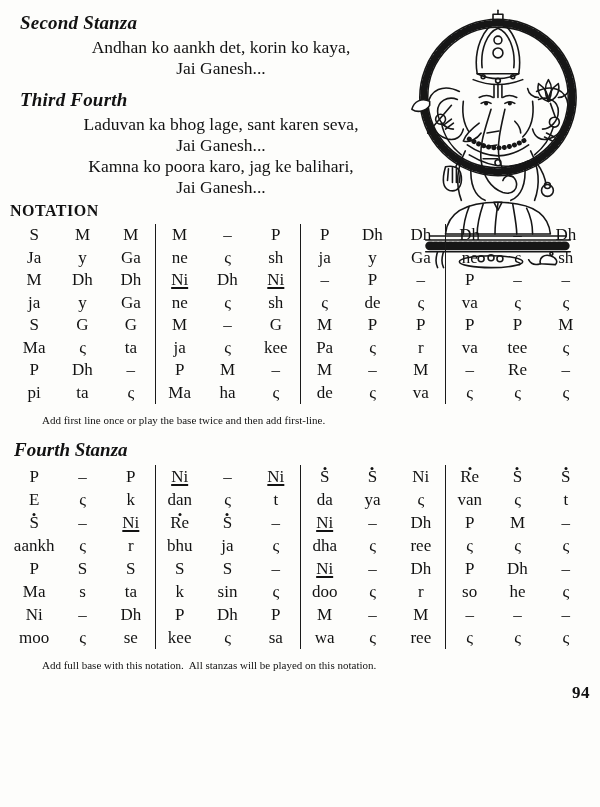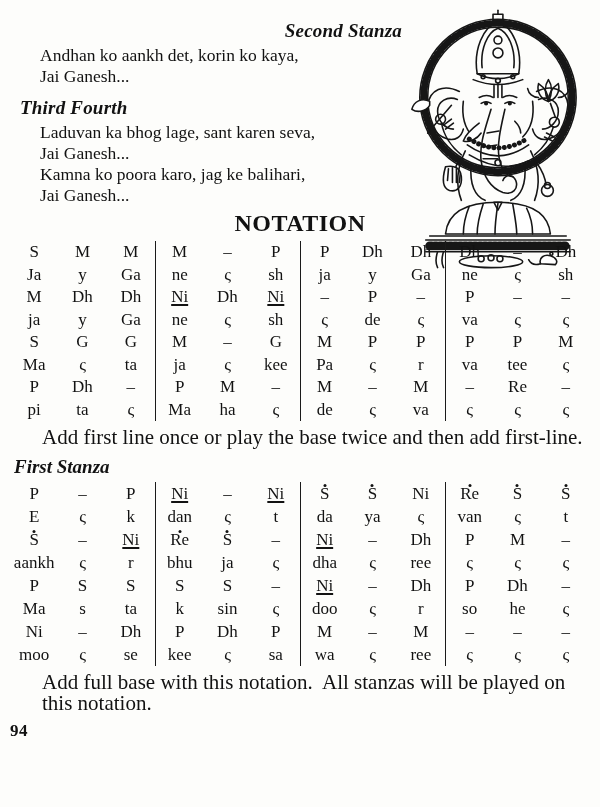--- a/index.html
+++ b/index.html
@@ -12,49 +12,49 @@
     overflow: hidden;
   }
   .page { position: relative; width: 600px; height: 807px; padding: 12px 10px 0 10px; }
 
   
   .stanzas { width: 392px; }
   .stanza-title {
     font-size: 19px; font-weight: bold; font-style: italic;
     margin: 10px 0 3px 10px; letter-spacing: .2px;
   }
-  .stanzas .stanza-block:first-child .stanza-title { margin-top: 8px; text-align: right; }
-  .lyric { margin-left: 30px; font-size: 17.5px; line-height: 21px; white-space: nowrap; }
+  .stanzas .stanza-block:first-child .stanza-title { margin-top: 0; }
+  .lyric { margin-left: 30px; font-size: 17.5px; line-height: 21px; white-space: nowrap; text-align: center; }
 
   
   .illustration { position: absolute; top: 6px; right: 12px; width: 188px; height: 266px; }
   .illustration svg { width: 100%; height: 100%; }
 
   .notation-title {
-    text-align: center; font-size: 24px; font-weight: bold;
+    font-size: 16px; font-weight: bold;
     letter-spacing: .5px; margin: 4px 0 4px 0;
   }
 
   
   .sargam { width: 100%; }
   .trow { display: grid; grid-template-columns: repeat(12, 1fr); align-items: stretch; }
   .base-sargam .trow .cell { line-height: 22.5px; }
   .stanza-sargam .trow .cell { line-height: 23px; }
   .cell { position: relative; text-align: center; font-size: 17px; }
   .cell.g { border-left: 1.5px solid #1a1a1a; }
   .cell.u { text-decoration: underline; text-underline-offset: 2px; text-decoration-thickness: 1.5px; }
   .dot { position: absolute; top: 1.5px; left: 50%; transform: translateX(-50%);
          width: 3px; height: 3px; border-radius: 50%; background: #121212; }
 
-  .note { font-size: 21px; line-height: 21px; margin: 6px 0 0 32px; }
+  .note { font-size: 11px; line-height: 21px; margin: 6px 0 0 32px; }
   .first-stanza-title {
     font-size: 19px; font-weight: bold; font-style: italic;
     margin: 8px 0 4px 4px;
   }
-  .page-number { text-align: left; font-weight: bold; font-size: 17px; margin-top: 7px; letter-spacing: .5px; }
+  .page-number { text-align: right; font-weight: bold; font-size: 17px; margin-top: 7px; letter-spacing: .5px; }
 </style>
 </head>
 <body>
 
 <div class="page">
 
   <div class="stanzas">
     <div class="stanza-block">
       <div class="stanza-title">Second Stanza</div>
       <div class="lyric">Andhan ko aankh det, korin ko kaya,</div>
@@ -282,21 +282,21 @@
         <span class="cell">ς</span>
         <span class="cell">va</span>
         <span class="cell g">ς</span>
         <span class="cell">ς</span>
         <span class="cell">ς</span>
       </div>
     </div>
 
   <p class="note">Add first line once or play the base twice and then add first-line.</p>
 
-  <div class="first-stanza-title">First Stanza</div>
+  <div class="first-stanza-title">Fourth Stanza</div>
 
   <div class="sargam stanza-sargam">
       <div class="trow">
         <span class="cell">P</span>
         <span class="cell">–</span>
         <span class="cell">P</span>
         <span class="cell g u">Ni</span>
         <span class="cell">–</span>
         <span class="cell u">Ni</span>
         <span class="cell g">S<i class="dot"></i></span>

